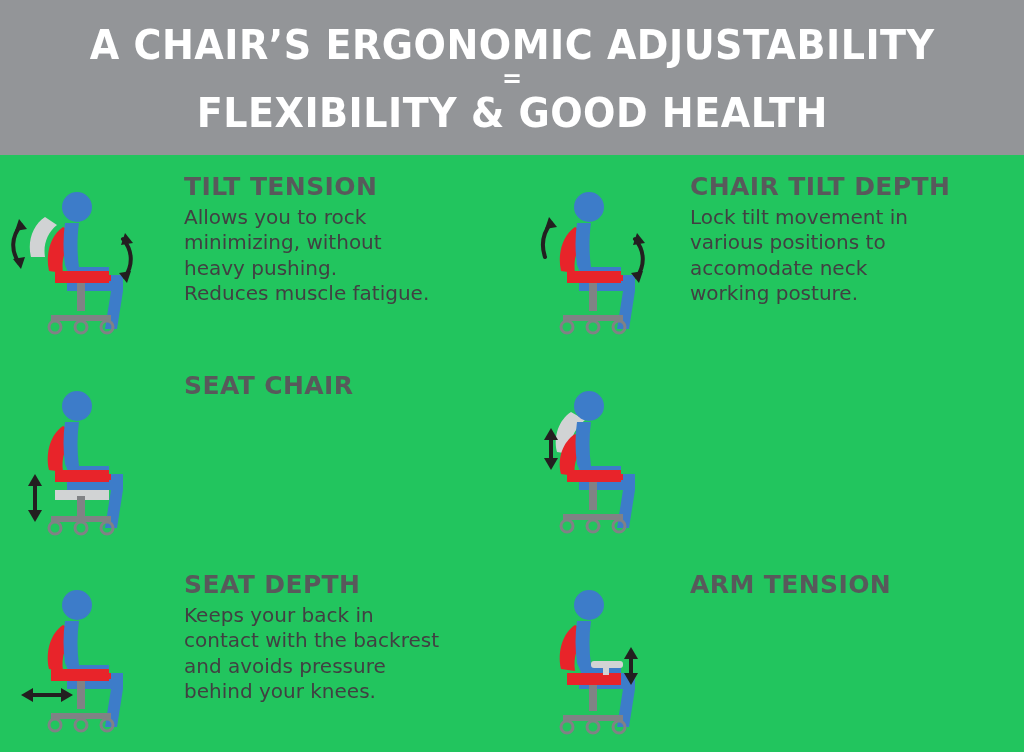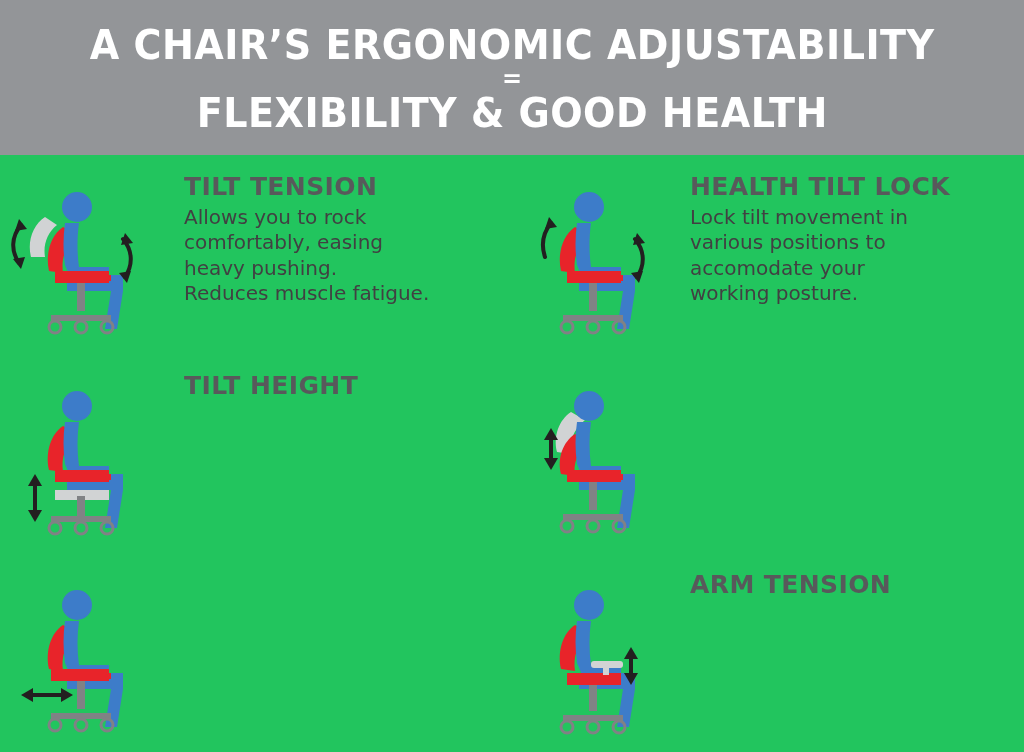--- a/index.html
+++ b/index.html
@@ -155,21 +155,21 @@
           </g>
           <polygon points="14,40 22,50 10,52" fill="#231f20"></polygon>
           <polygon points="16,90 8,80 20,78" fill="#231f20"></polygon>
           <polygon points="120,54 128,64 116,66" fill="#231f20"></polygon>
           <polygon points="122,104 114,94 126,92" fill="#231f20"></polygon>
         </svg>
       </div>
       <div class="text-block">
         <div class="item-title">TILT TENSION</div>
         <div class="item-desc">Allows you to rock
-comfortably, easing
+minimizing, without
 heavy pushing.
 Reduces muscle fatigue.</div>
       </div>
     </div>
 
     <div class="cell right">
       <div class="figure">
         <svg width="150" height="160" viewBox="0 0 150 160">
           <path d="M44 92 C40 74 46 56 58 48 L72 56 C60 66 56 80 58 94 Z" fill="#e8242a"></path>
           <g fill="#3d7cc9">
@@ -190,24 +190,24 @@
           <g stroke="#231f20" stroke-width="4" fill="none" stroke-linecap="round">
             <path d="M34 44 C26 54 24 66 28 78"></path>
             <path d="M118 60 C128 72 128 86 120 98"></path>
           </g>
           <polygon points="32,38 40,48 28,50" fill="#231f20"></polygon>
           <polygon points="120,54 128,64 116,66" fill="#231f20"></polygon>
           <polygon points="122,104 114,94 126,92" fill="#231f20"></polygon>
         </svg>
       </div>
       <div class="text-block">
-        <div class="item-title">HEALTH TILT LOCK</div>
+        <div class="item-title">CHAIR TILT DEPTH</div>
         <div class="item-desc">Lock tilt movement in
 various positions to
-accomodate your
+accomodate neck
 working posture.</div>
       </div>
     </div>
 
     <div class="cell left">
       <div class="figure">
         <svg width="150" height="160" viewBox="0 0 150 160">
           <path d="M44 92 C40 74 46 56 58 48 L72 56 C60 66 56 80 58 94 Z" fill="#e8242a"></path>
           <g fill="#3d7cc9">
             <circle cx="72" cy="28" r="15"></circle>
@@ -228,21 +228,21 @@
           </g>
 
           <g stroke="#231f20" stroke-width="4" stroke-linecap="round">
             <line x1="30" y1="104" x2="30" y2="136"></line>
           </g>
           <polygon points="30,96 37,108 23,108" fill="#231f20"></polygon>
           <polygon points="30,144 37,132 23,132" fill="#231f20"></polygon>
         </svg>
       </div>
       <div class="text-block">
-        <div class="item-title">TILT HEIGHT</div>
+        <div class="item-title">SEAT CHAIR</div>
       </div>
     </div>
 
     <div class="cell right">
       <div class="figure">
         <svg width="150" height="160" viewBox="0 0 150 160">
 
           <path d="M40 74 C36 58 42 42 54 34 L68 42 C56 52 52 64 54 76 Z" fill="#d1d3d4"></path>
 
           <path d="M44 96 C40 80 46 64 58 56 L72 64 C60 74 56 86 58 98 Z" fill="#e8242a"></path>
@@ -291,20 +291,25 @@
           </g>
 
           <g stroke="#231f20" stroke-width="4" stroke-linecap="round">
             <line x1="24" y1="118" x2="60" y2="118"></line>
           </g>
           <polygon points="16,118 28,111 28,125" fill="#231f20"></polygon>
           <polygon points="68,118 56,111 56,125" fill="#231f20"></polygon>
         </svg>
       </div>
       <div class="text-block">
+        <div class="item-title">SEAT DEPTH</div>
+        <div class="item-desc">Keeps your back in
+contact with the backrest
+and avoids pressure
+behind your knees.</div>
       </div>
     </div>
 
     <div class="cell right">
       <div class="figure">
         <svg width="150" height="160" viewBox="0 0 150 160">
           <path d="M44 92 C40 74 46 56 58 48 L72 56 C60 66 56 80 58 94 Z" fill="#e8242a"></path>
           <g fill="#3d7cc9">
             <circle cx="72" cy="28" r="15"></circle>
             <path d="M60 44 C58 58 58 72 60 86 L66 100 L104 100 L104 88 L74 88 C72 74 72 58 74 44 Z"></path>

